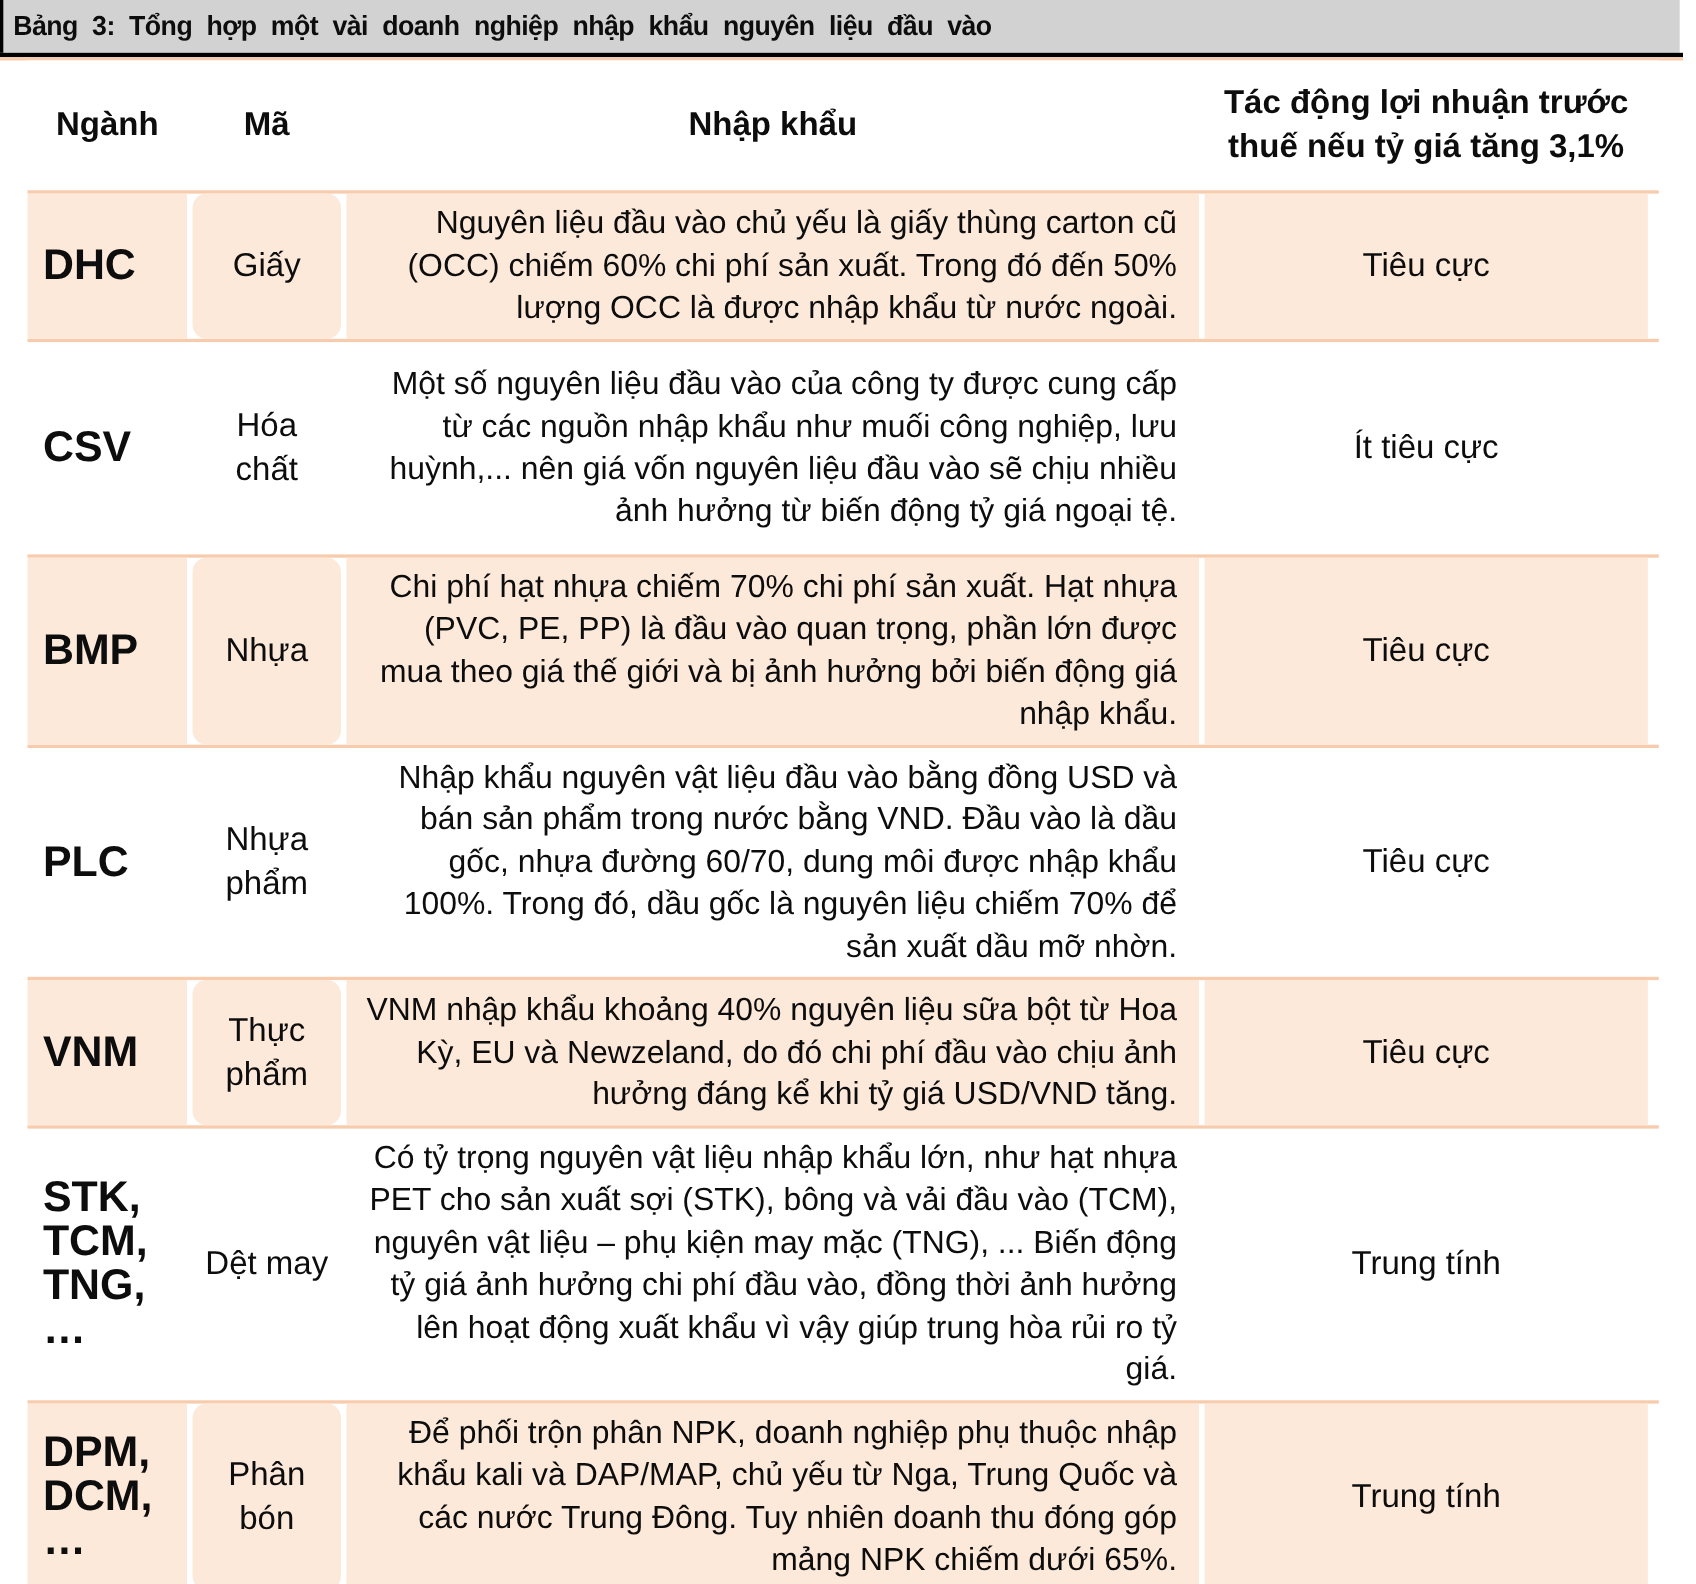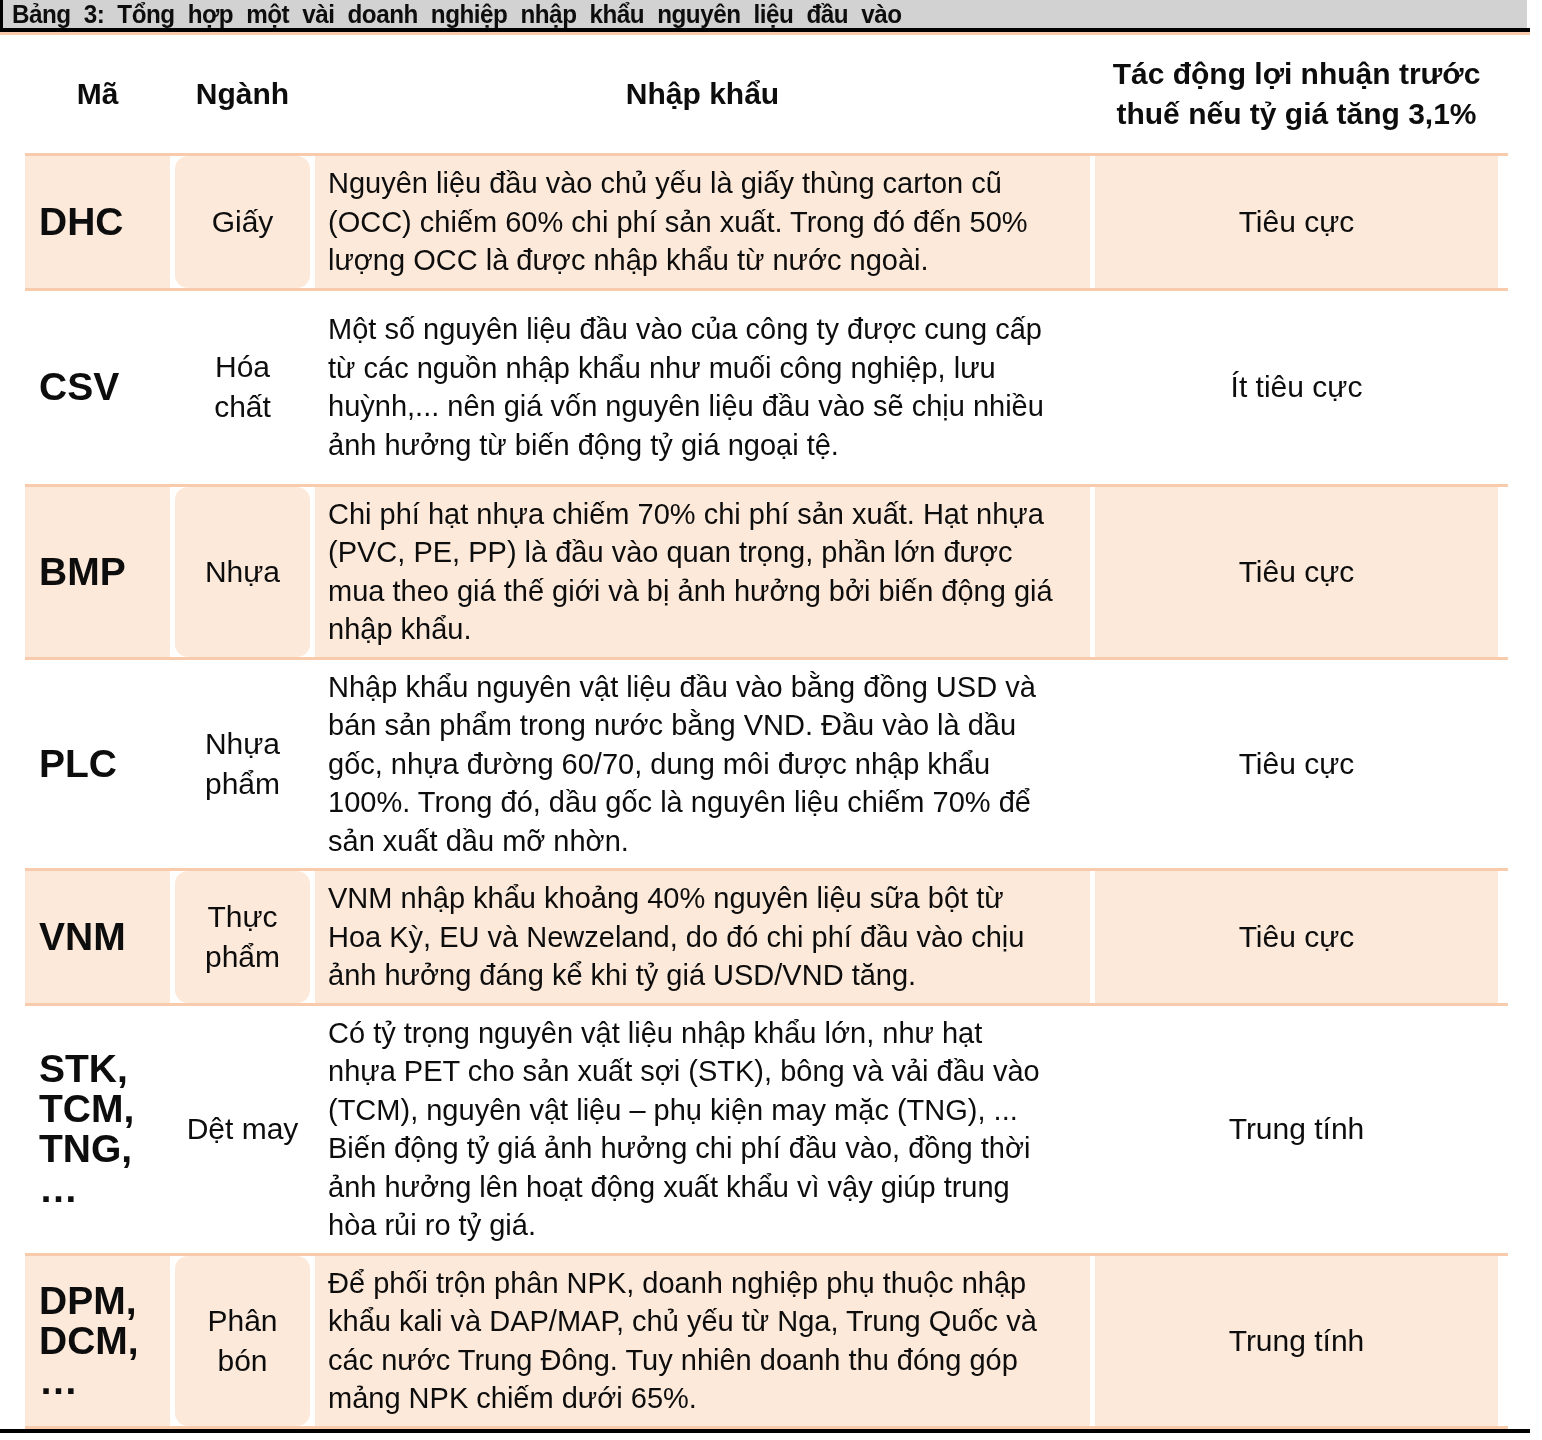--- a/index.html
+++ b/index.html
@@ -5,21 +5,21 @@
   * { box-sizing: border-box; }
   html, body {
     margin: 0; padding: 0;
     width: 1542px; height: 1440px;
     background: #ffffff;
     font-family: "Liberation Sans", sans-serif;
     color: #0d0d0d;
   }
   
   .title-bar {
-    width: 1527px; height: 28px;
+    width: 1527px; height: 48px;
     background: #d2d2d2;
     display: flex; align-items: center;
     padding-left: 9px;
     border-left: 3px solid #000;
   }
   .title-text {
     font-size: 25px; font-weight: 700;
     word-spacing: 7px; letter-spacing: -0.5px;
     transform: scaleX(0.97); transform-origin: left center;
     white-space: nowrap;
@@ -46,22 +46,22 @@
   .code-cell {
     font-weight: 700; font-size: 39px;
     padding-left: 14px; line-height: 40px;
   }
   .industry-cell {
     justify-content: center; text-align: center;
     font-size: 30px; line-height: 40px; padding: 2px 8px; border-radius: 13px;
   }
   .desc-cell {
     font-size: 29px; line-height: 38.5px;
-    padding: 8px 36px 8px 13px;
-    text-align: left;
+    padding: 8px 20px 8px 13px;
+    text-align: right;
   }
   .impact-cell {
     justify-content: center; text-align: left;
     font-size: 30px;
   }
 
   
   .header-row { min-height: 118px; }
   .header-row .cell {
     font-weight: 700; font-size: 30px; line-height: 40px;
@@ -78,22 +78,22 @@
 
 <div class="title-bar">
   <span class="title-text">Bảng 3: Tổng hợp một vài doanh nghiệp nhập khẩu nguyên liệu đầu vào</span>
 </div>
 <div class="title-rule-black"></div>
 <div class="title-rule-tan"></div>
 
 <div class="table">
 
   <div class="row header-row">
+    <div class="cell">Ngành</div>
     <div class="cell">Mã</div>
-    <div class="cell">Ngành</div>
     <div class="cell">Nhập khẩu</div>
     <div class="cell header-impact">Tác động lợi nhuận trước thuế nếu tỷ giá tăng 3,1%</div>
   </div>
 
   <div class="row" style="min-height:128px">
     <div class="cell code-cell shaded">DHC</div>
     <div class="cell industry-cell shaded">Giấy</div>
     <div class="cell desc-cell shaded">Nguyên liệu đầu vào chủ yếu là giấy thùng carton cũ (OCC) chiếm 60% chi phí sản xuất. Trong đó đến 50% lượng OCC là được nhập khẩu từ nước ngoài.</div>
     <div class="cell impact-cell shaded">Tiêu cực</div>
   </div>

